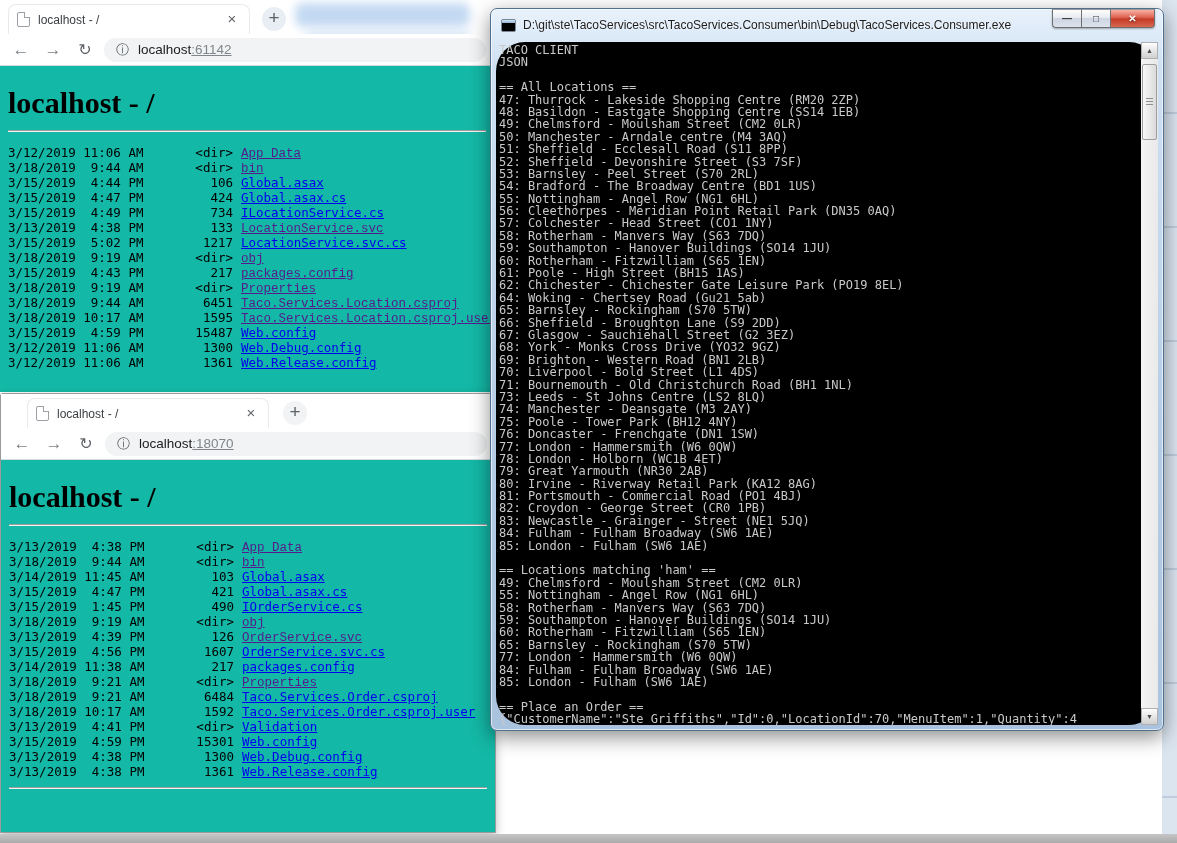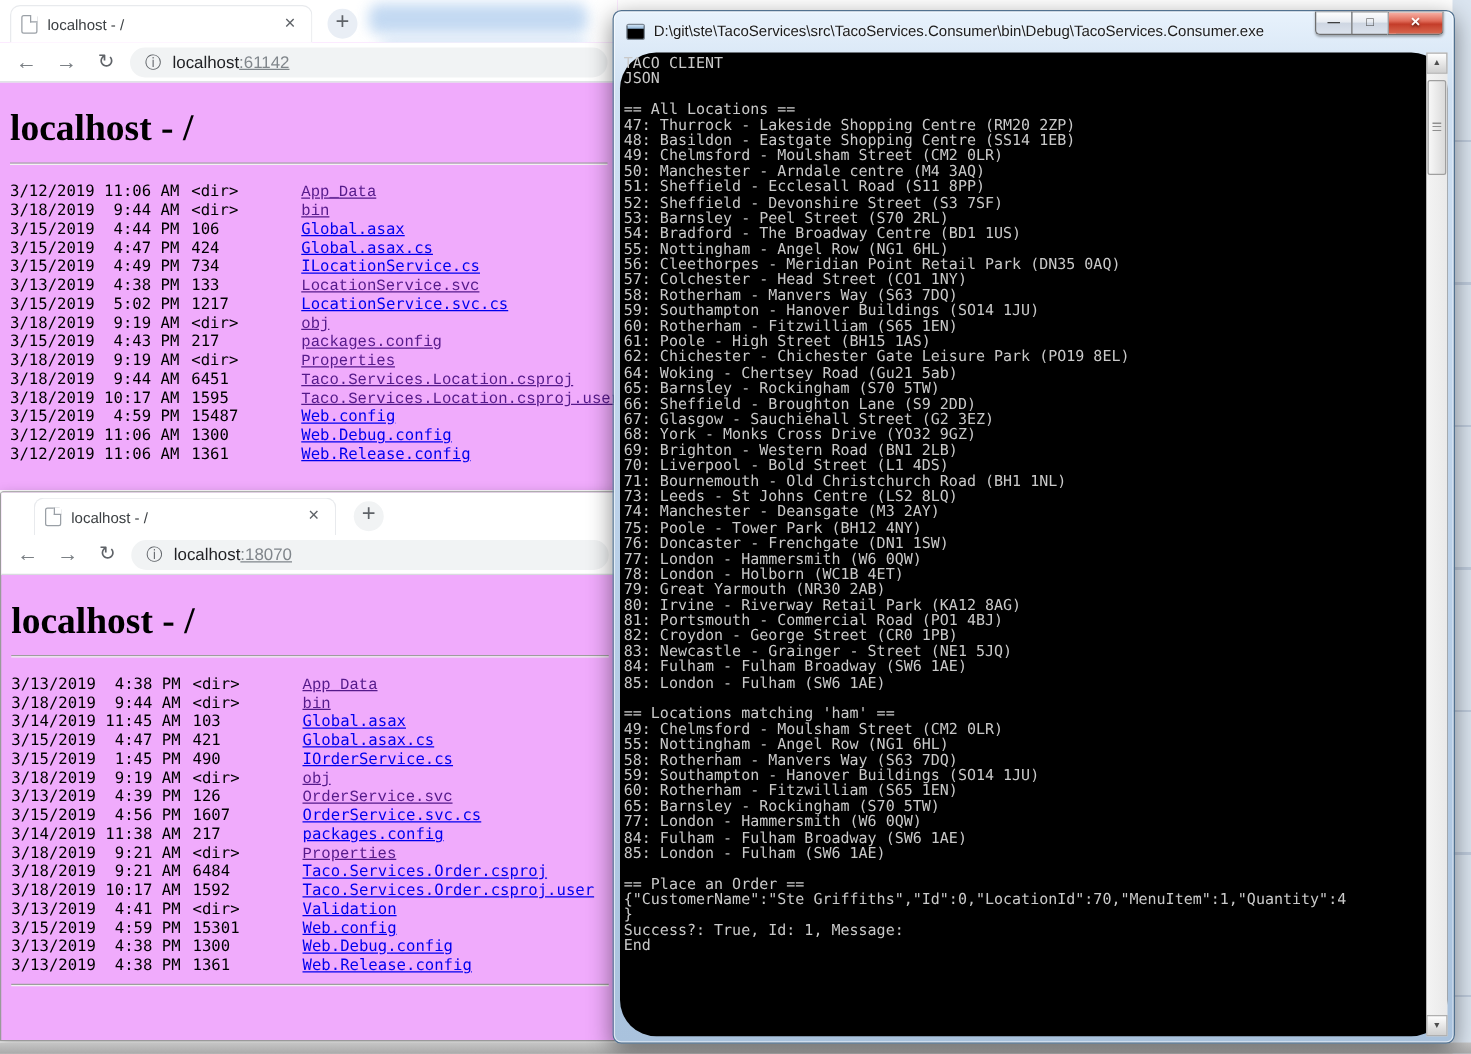--- a/index.html
+++ b/index.html
@@ -8,21 +8,21 @@
          font-family:"Liberation Sans", sans-serif; }
 
   
   .bg-right-strip { position:absolute; right:0; top:0; width:15px; height:100%;
     background:repeating-linear-gradient(180deg,#dbe5f0 0px,#dbe5f0 112px,#bfccdd 112px,#bfccdd 114px);
     z-index:0; }
   .bg-bottom-strip { position:absolute; left:0; bottom:0; width:100%; height:9px;
     background:linear-gradient(180deg,#c6c6c6,#aaaaaa); z-index:3; }
 
   
-  .browser { position:absolute; background:#f0abfc; }
+  .browser { position:absolute; background:#14b8a6; }
   #browser1 { left:0; top:0; width:494px; height:392px; z-index:1; }
   #browser2 { left:0; top:393px; width:496px; height:440px; z-index:2;
     border:1px solid #9a9a9a; border-radius:3px 3px 0 0;
     box-shadow:0 3px 10px rgba(0,0,0,.28); }
 
   .tabstrip { position:relative; height:34px; width:100%; background:#fff; }
   .tab { position:absolute; left:8px; top:4px; width:242px; height:30px;
     background:#fff; border:1px solid #e8eaed; border-bottom:none;
     border-radius:8px 8px 0 0; display:flex; align-items:center; padding:0 8px; }
   .tab-favicon { width:13px; height:15px; border:1.5px solid #9aa0a6; border-radius:2px;
@@ -54,28 +54,28 @@
 
   .page { padding:8px 8px 0 8px; }
   .page h1 { font-family:"Liberation Serif", serif; font-size:30px; font-weight:bold;
     color:#000; margin:12px 0 10px 0; }
   .page hr { border:none; border-top:1px solid #9e9e9e; border-bottom:1px solid #f2f2f2;
     margin:6px 0 0 0; }
   .listing { margin-top:13px; font-family:"DejaVu Sans Mono", monospace;
     font-size:12.5px; line-height:15px; white-space:pre; }
   .file-row { height:15px; }
   .fdate { display:inline-block; width:145px; }
-  .fsize { display:inline-block; width:80px; text-align:left; }
+  .fsize { display:inline-block; width:80px; text-align:right; }
   .fgap  { display:inline-block; width:8px; }
   .fname { color:#0000ee; text-decoration:underline; }
   .fname.visited { color:#551a8b;font-family:Liberation Mono, monospace; }
   .hr-bottom { margin-top:8px !important; }
 
   
-  .console-window { position:absolute; left:490px; top:8px; width:674px; height:827px;
+  .console-window { position:absolute; left:490px; top:8px; width:674px; height:723px;
     z-index:10; border:1px solid #52718f; border-radius:7px;
     background:linear-gradient(180deg,#e8f2fc 0%,#cfe0f2 8%,#b6cde6 60%,#a9c2dd 100%);
     box-shadow:0 6px 20px rgba(0,0,0,.45), inset 0 0 0 1px rgba(255,255,255,.6); }
   .console-titlebar { position:relative; height:32px; display:flex; align-items:center;
     padding:0 10px; }
   .console-icon { width:15px; height:13px; border:1px solid #7b8794; background:#000;
     border-radius:2px; position:relative; flex:0 0 auto; }
   .console-icon:before { content:""; position:absolute; left:0; top:0; right:0; height:3px;
     background:linear-gradient(180deg,#cfe3f5,#8fb3d6); }
   .console-title { font-size:12px; color:#1c1c1c; margin-left:7px; white-space:nowrap;

